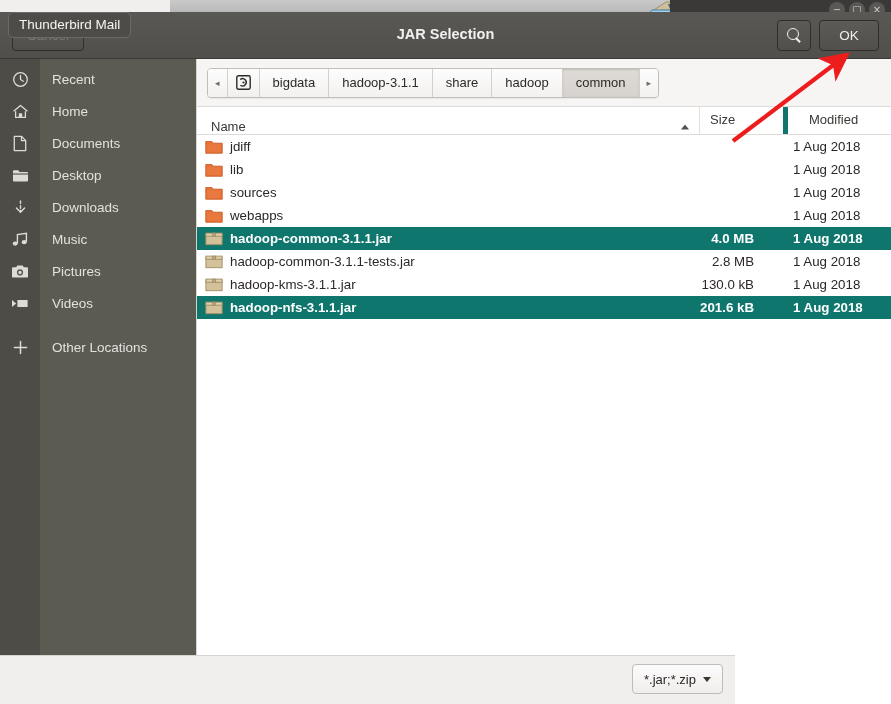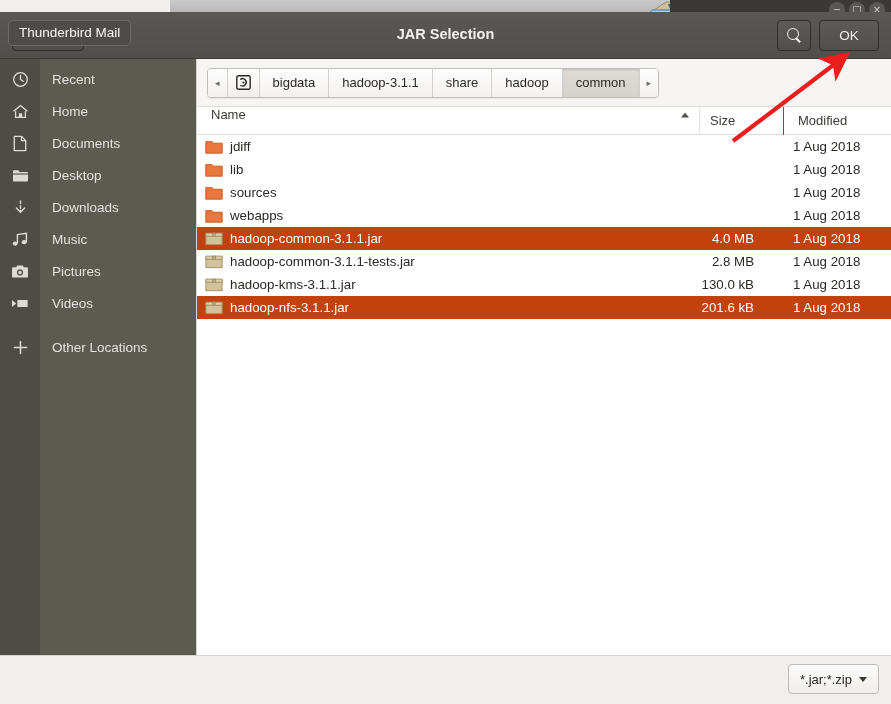--- a/index.html
+++ b/index.html
@@ -109,21 +109,21 @@
   .search-glyph::after {
     content: ""; position: absolute;
     left: 9px; top: 9px; width: 6px; height: 1.6px;
     background: #efeeec; transform: rotate(45deg);
     transform-origin: left center;
   }
 
   
   .tooltip {
     position: absolute;
-    left: 8px; top: 8px;
+    left: 8px; top: 0;
     padding: 4px 10px 5px 10px;
     background: #4e4c48;
     border: 1px solid #6c6a66;
     border-radius: 5px;
     color: #f5f4f2;
     font-size: 13.5px;
     white-space: nowrap;
     z-index: 40;
   }
 
@@ -220,66 +220,66 @@
   
   .filelist {
     flex: 1;
     position: relative;
     background: #ffffff;
     overflow: hidden;
   }
   .col-headers {
     display: flex;
     height: 28px;
-    align-items: flex-start;
+    align-items: flex-end;
     border-bottom: 1px solid #dedbd8;
     background: #ffffff;
     font-size: 13px;
     color: #3b3835;
   }
   .col-name { flex: 1; padding-left: 14px; position: relative; display: flex; align-items: center; }
   .sort-ind {
     position: absolute; right: 10px; top: 50%; transform: translateY(-50%);
     width: 0; height: 0;
     border-left: 4.5px solid transparent;
     border-right: 4.5px solid transparent;
     border-bottom: 5px solid #55524e;
   }
   .col-size {
     width: 84px; padding-right: 10px;
     text-align: left; padding-left: 10px;
     border-left: 1px solid #e2dfdc;
     height: 28px; line-height: 28px;
   }
   .col-mod {
-    width: 108px; padding-left: 14px;
-    border-left: 1px solid #0f766e;
+    width: 108px; padding-left: 21px;
+    border-left: 5px solid #0f766e;
     height: 28px; line-height: 28px;
   }
 
   .row {
     display: flex;
     height: 23px;
     align-items: center;
     font-size: 13.3px;
     color: #2b2826;
     cursor: default;
     gap: 19px;
   }
-  .row.selected { background: #c2410c; color: #ffffff; }
+  .row.selected { background: #0f766e; color: #ffffff; font-weight: bold; }
   .r-name { flex: 1; display: flex; align-items: center; padding-left: 8px; }
   .r-name .fico { width: 18px; height: 15px; margin-right: 7px; flex: 0 0 18px; }
   .r-size { width: 84px; text-align: right; padding-right: 10px; }
   .r-mod  { width: 108px; padding-left: 10px; }
 
   
   .footer {
     position: absolute;
     left: 0; bottom: 0;
-    width: 891px; height: 49px;
+    width: 735px; height: 49px;
     background: #f1efee;
     border-top: 1px solid #d6d3d0;
   }
   .filter-btn {
     position: absolute;
     right: 12px; top: 8px;
     height: 30px;
     padding: 0 11px;
     display: flex; align-items: center; gap: 7px;
     border: 1px solid #bfbbb7;

